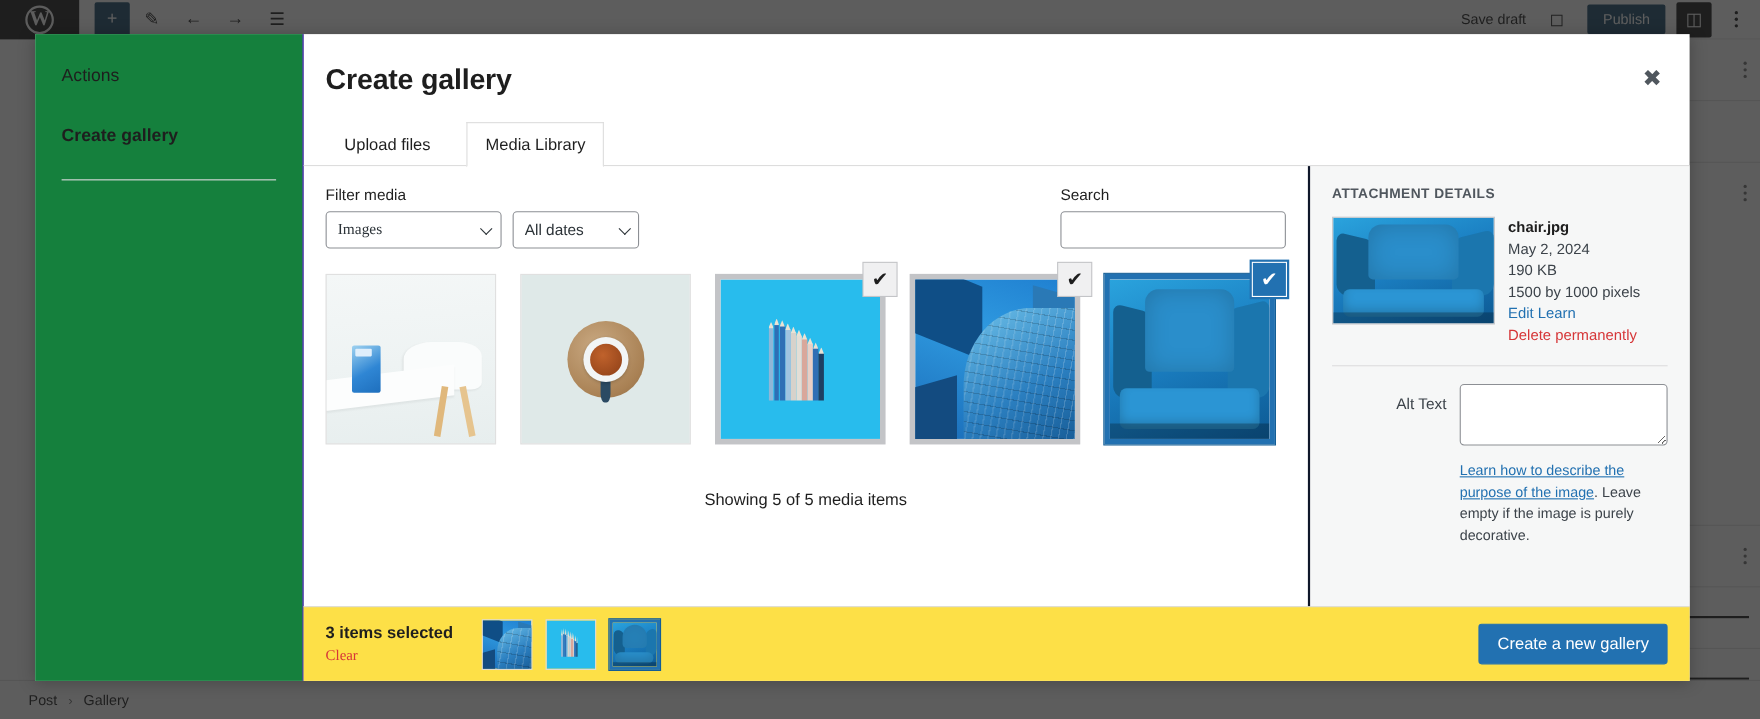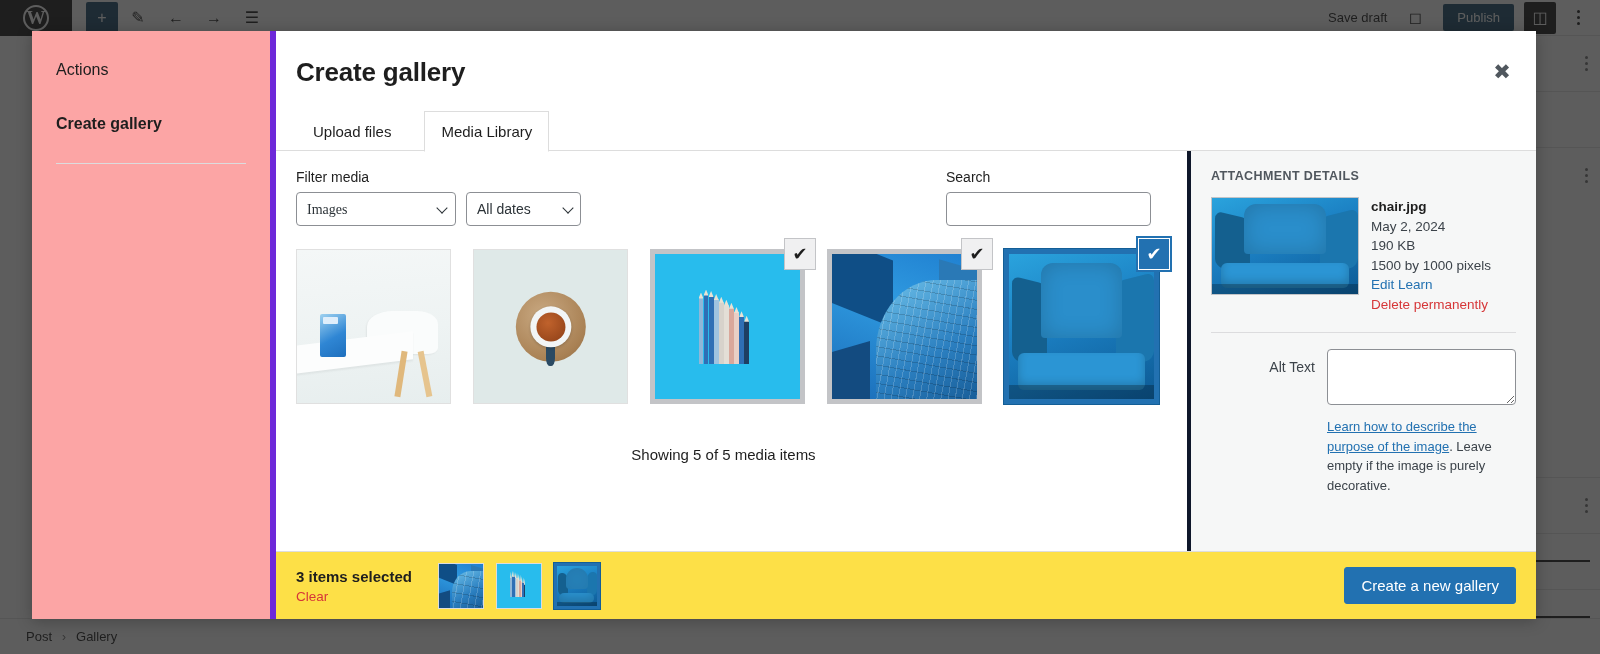--- a/index.html
+++ b/index.html
@@ -94,22 +94,22 @@
     left: 32px; top: 31px;
     width: 1504px; height: 588px;
     background: #fff;
     display: flex;
     box-shadow: 0 2px 14px rgba(0,0,0,0.25);
   }
 
   
   .modal-rail {
     width: 244px; flex: 0 0 244px;
-    background: #fca5a5;
-    border-right: 6px solid #6d28d9;
+    background: #15803d;
+    border-right: 1px solid #6d28d9;
     padding: 30px 24px 0 24px;
   }
   .rail-heading {
     font-size: 16px; font-weight: 400; color: #1e1e1e; margin: 0 0 36px 0;
   }
   .rail-item {
     font-size: 16px; font-weight: 700; color: #1e1e1e; margin-bottom: 30px; cursor: pointer;
   }
   .rail-divider { height: 1px; background: #dcdcde; }
 
@@ -138,22 +138,22 @@
   .tab.active {
     background: #fff; border-color: #dddddd;
     border-bottom: 1px solid #fff;
   }
 
   .modal-body { flex: 1 1 auto; display: flex; min-height: 0; }
 
   
   .grid-area {
     flex: 1 1 auto; min-width: 0;
-    padding: 18px 36px 0 20px;
-    border-right: 4px solid #0f172a;
+    padding: 18px 20px 0 20px;
+    border-right: 2px solid #0f172a;
     overflow: hidden;
     position: relative;
   }
   .toolbar-row { display: flex; align-items: flex-end; }
   .filter-block { flex: 0 0 auto; }
   .field-label { font-size: 14px; color: #1e1e1e; margin-bottom: 7px; display: block; }
   .selects { display: flex; gap: 10px; }
   .wp-select {
     appearance: none;
     border: 1px solid #8c8f94; border-radius: 4px; background: #fff;
@@ -236,21 +236,21 @@
   
   .modal-foot {
     flex: 0 0 auto; height: 68px;
     border-top: 1px solid #dddddd;
     display: flex; align-items: center;
     padding: 0 20px 0 20px;
     background: #fde047;
   }
   .sel-summary { flex: 0 0 auto; }
   .sel-count { font-size: 15px; font-weight: 700; color: #1e1e1e; }
-  .sel-clear { font-size: 13.5px; color: #d63638; margin-top: 4px; cursor: pointer; }
+  .sel-clear { font-size: 13.5px; color: #d63638; margin-top: 4px; cursor: pointer; font-family: Liberation Serif, serif; }
   .sel-thumbs { display: flex; gap: 12px; margin-left: 26px; }
   .sel-thumb { width: 46px; height: 46px; overflow: hidden; border: 1px solid #dcdcde; position: relative; }
   .sel-thumb.active { border: 3px solid #2271b1; outline: 1px solid #135e96; }
   .btn-primary {
     margin-left: auto;
     background: #2271b1; color: #fff; border: 1px solid #2271b1; border-radius: 3px;
     font-size: 15px; padding: 9px 16px; cursor: pointer;
     font-family: "Liberation Sans", sans-serif;
   }
 

